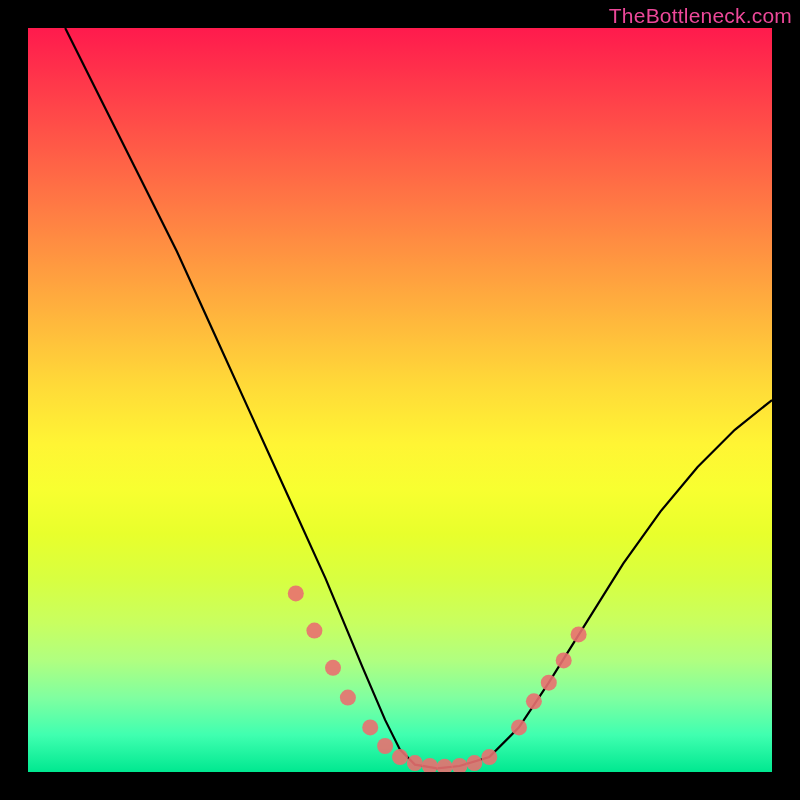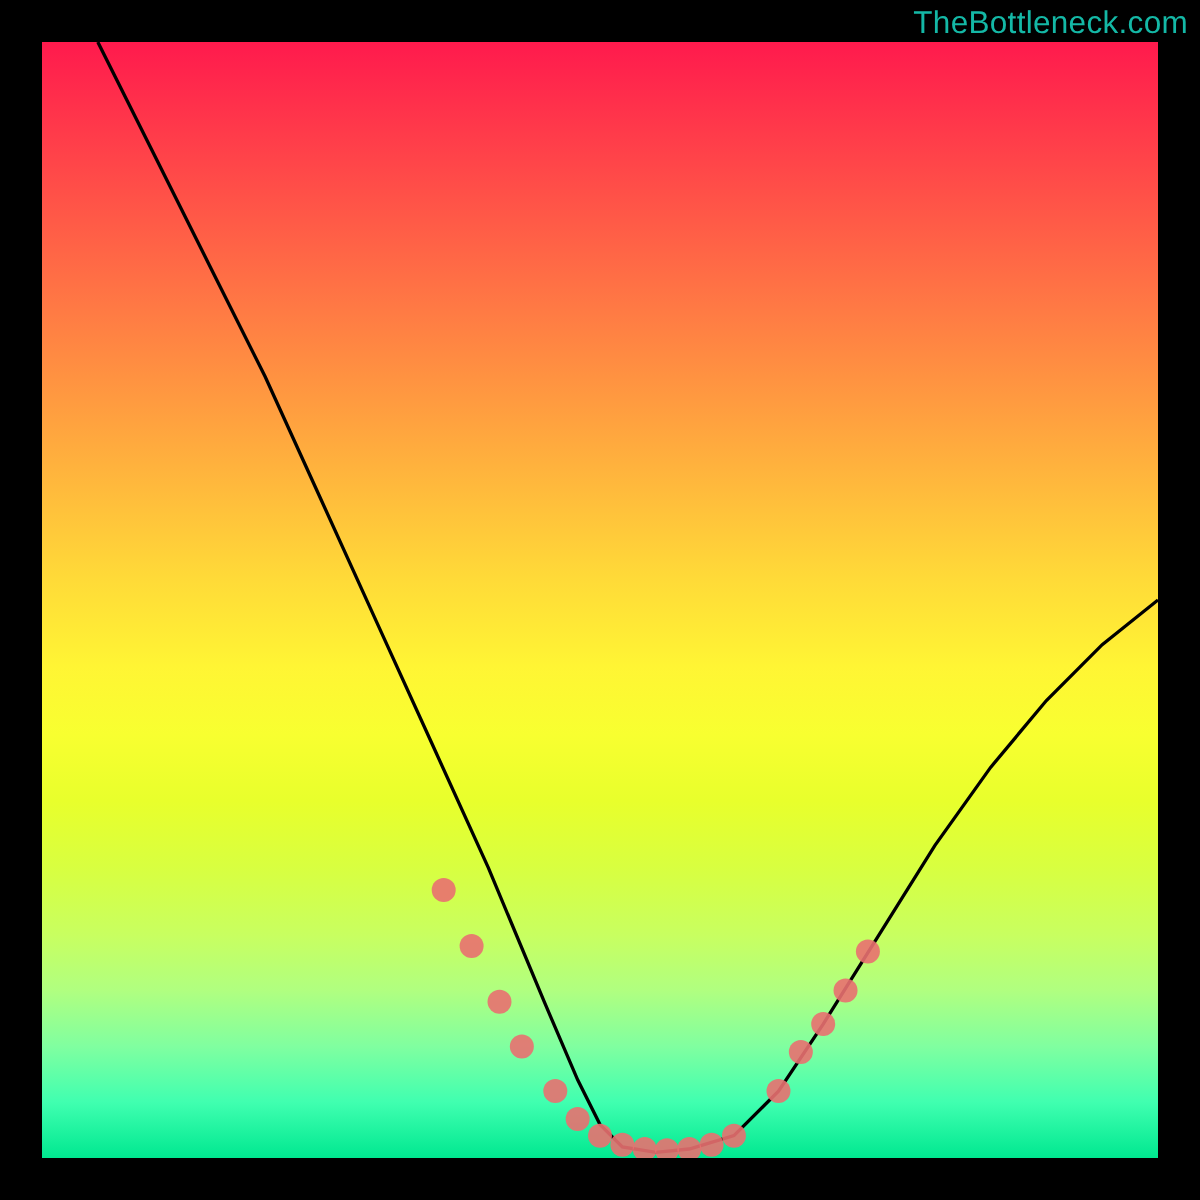--- a/index.html
+++ b/index.html
@@ -33,21 +33,21 @@
       #b0ff80 85%,
       #80ffa0 90%,
       #40ffb0 95%,
       #00e890 100%
     );
   }
   .watermark {
     position: absolute;
     right: 8px;
     top: 4px;
-    color: #14b8a6;
+    color: #ec4899;
     font-size: 21px;
     font-weight: 500;
     letter-spacing: 0.2px;
     z-index: 10;
   }
   svg.curve {
     position: absolute;
     left: 0; top: 0;
     width: 744px; height: 744px;
     z-index: 5;

